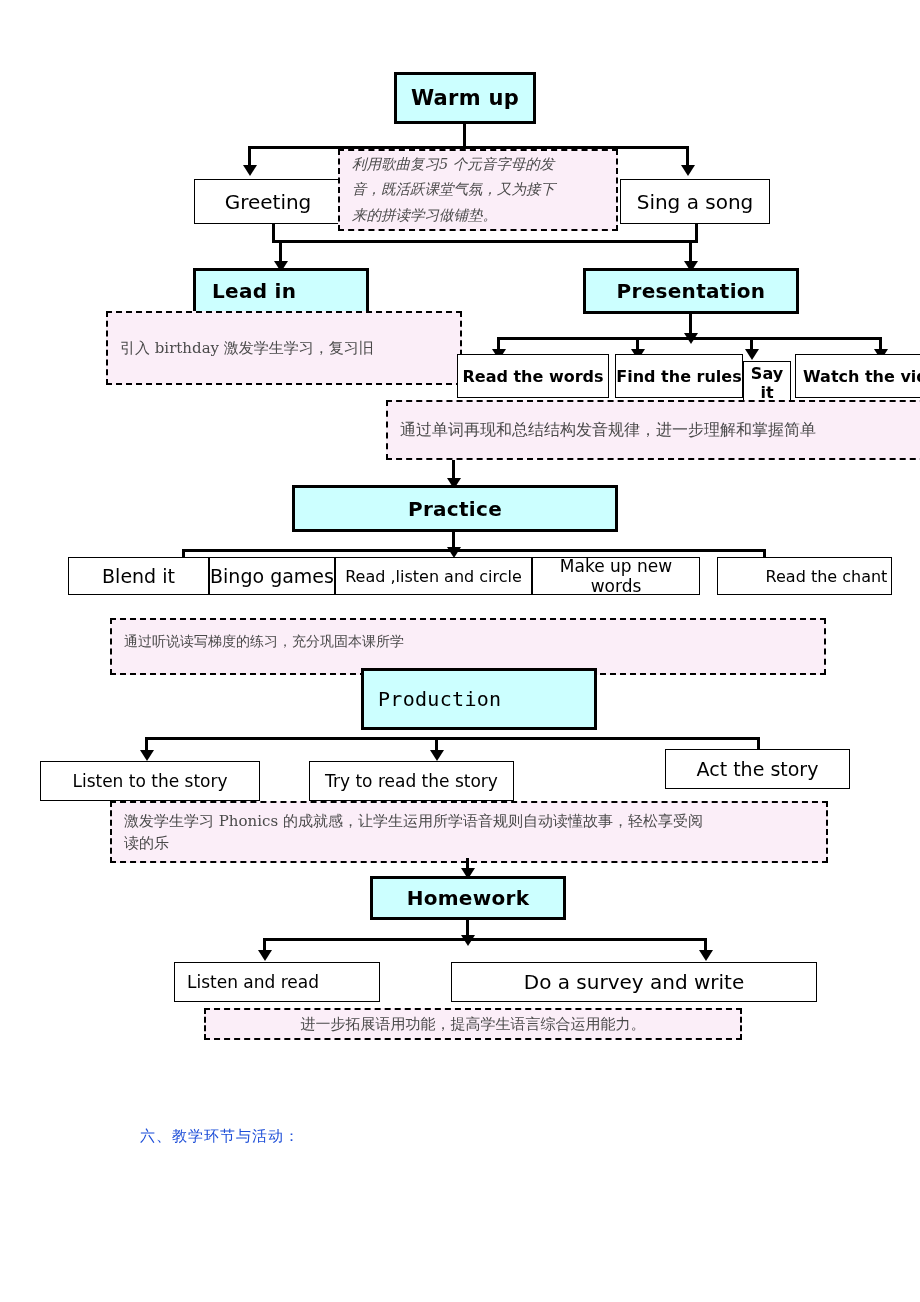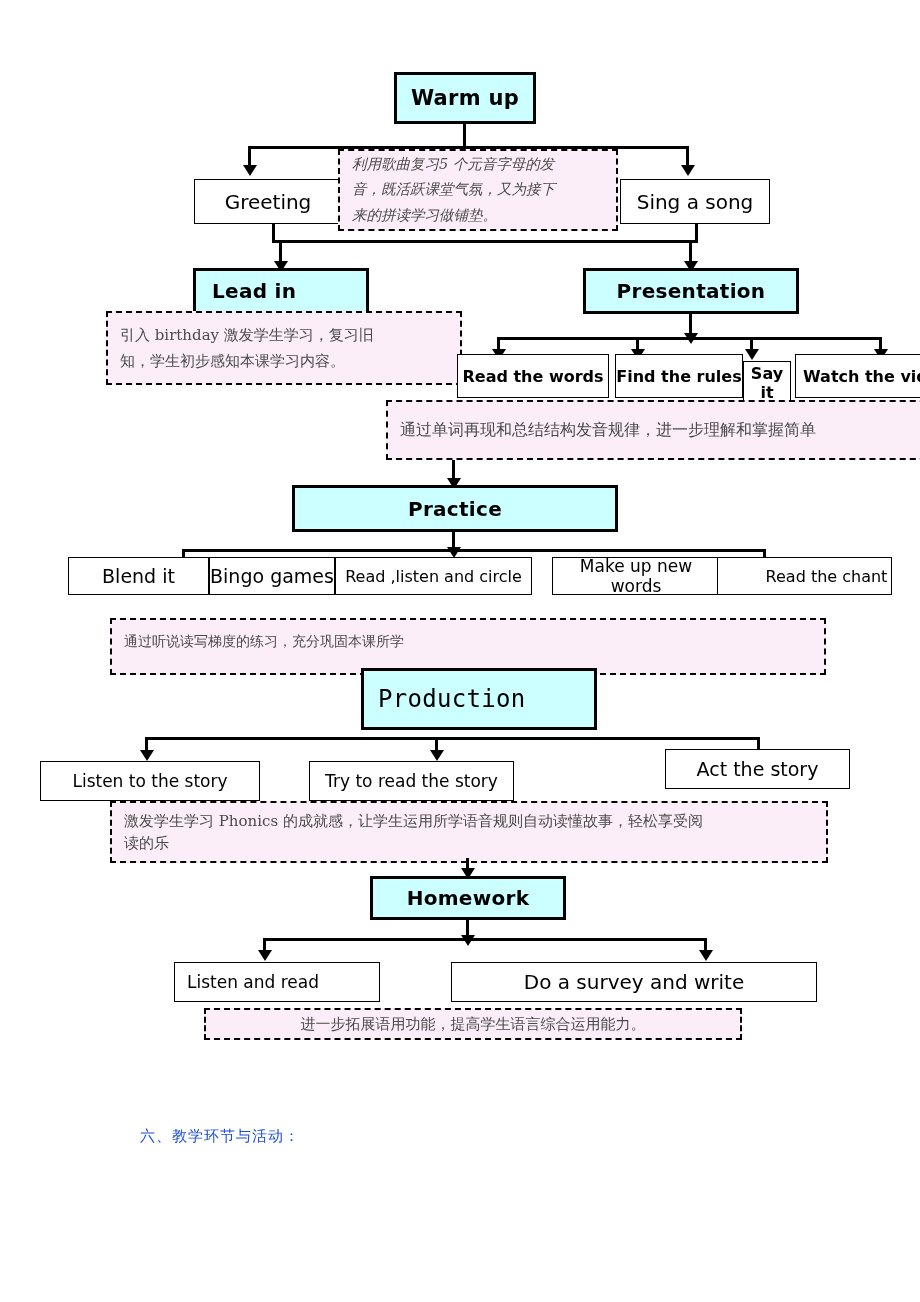--- a/index.html
+++ b/index.html
@@ -68,21 +68,20 @@
   <div class="arrow" style="left:274px;top:261px;"></div>
   <div class="ln-v" style="left:689px;top:240px;height:24px;"></div>
   <div class="arrow" style="left:684px;top:261px;"></div>
 
   <div class="node stage f-round" style="left:193px;top:268px;width:176px;height:46px;font-size:20px;justify-content:flex-start;padding-left:16px;">
     <span>Lead in</span>
   </div>
 
   <div class="note f-serifcn" style="left:106px;top:311px;width:356px;height:74px;font-size:15px;flex-direction:column;justify-content:center;align-items:flex-start;">
     <span>引入 birthday 激发学生学习，复习旧</span>
-    <span>知，学生初步感知本课学习内容。</span>
   </div>
 
   <div class="node stage f-round" style="left:583px;top:268px;width:216px;height:46px;font-size:20px;">
     <span>Presentation</span>
   </div>
 
   <div class="ln-v" style="left:689px;top:314px;height:26px;"></div>
   <div class="arrow" style="left:684px;top:333px;"></div>
   <div class="ln-h" style="left:497px;top:337px;width:384px;"></div>
 
@@ -127,32 +126,32 @@
 
   <div class="node plain f-comic" style="left:68px;top:557px;width:141px;height:38px;font-size:19px;">
     <span>Blend it</span>
   </div>
   <div class="node plain f-comic" style="left:209px;top:557px;width:126px;height:38px;font-size:19px;">
     <span>Bingo games</span>
   </div>
   <div class="node plain f-comic" style="left:335px;top:557px;width:197px;height:38px;font-size:16px;">
     <span>Read ,listen and circle</span>
   </div>
-  <div class="node plain f-comic" style="left:552px;top:557px;width:168px;height:38px;font-size:17px;">
+  <div class="node plain f-comic" style="left:532px;top:557px;width:168px;height:38px;font-size:17px;">
     <span>Make up new words</span>
   </div>
   <div class="node plain f-comic" style="left:717px;top:557px;width:175px;height:38px;font-size:16px;padding-left:44px;">
     <span>Read the chant</span>
   </div>
 
   <div class="note f-serifcn" style="left:110px;top:618px;width:716px;height:57px;font-size:14px;align-items:flex-start;padding-top:9px;">
     <span>通过听说读写梯度的练习，充分巩固本课所学</span>
   </div>
 
-  <div class="node stage f-mono" style="left:361px;top:668px;width:236px;height:62px;font-size:24px;font-weight:normal;justify-content:flex-start;padding-left:14px;">
+  <div class="node stage f-mono" style="left:361px;top:668px;width:236px;height:62px;font-size:20px;font-weight:normal;justify-content:flex-start;padding-left:14px;">
     <span>Production</span>
   </div>
 
   <div class="ln-h" style="left:145px;top:737px;width:612px;"></div>
   <div class="ln-v" style="left:145px;top:737px;height:18px;"></div>
   <div class="arrow" style="left:140px;top:750px;"></div>
   <div class="ln-v" style="left:435px;top:737px;height:18px;"></div>
   <div class="arrow" style="left:430px;top:750px;"></div>
   <div class="ln-v" style="left:757px;top:737px;height:12px;"></div>
 

